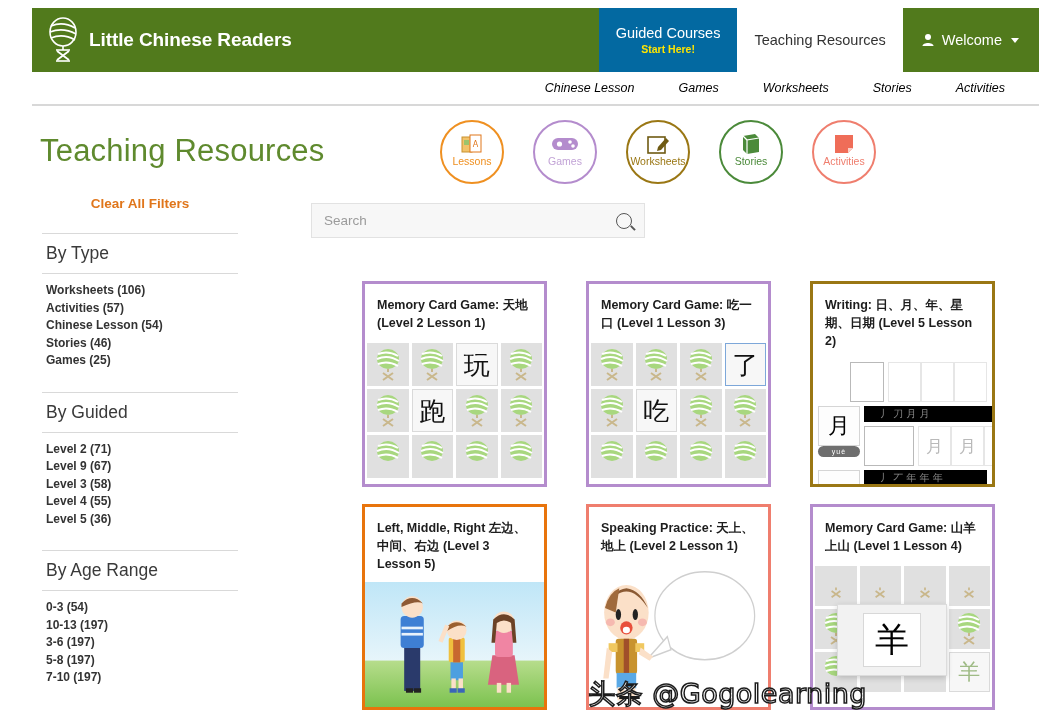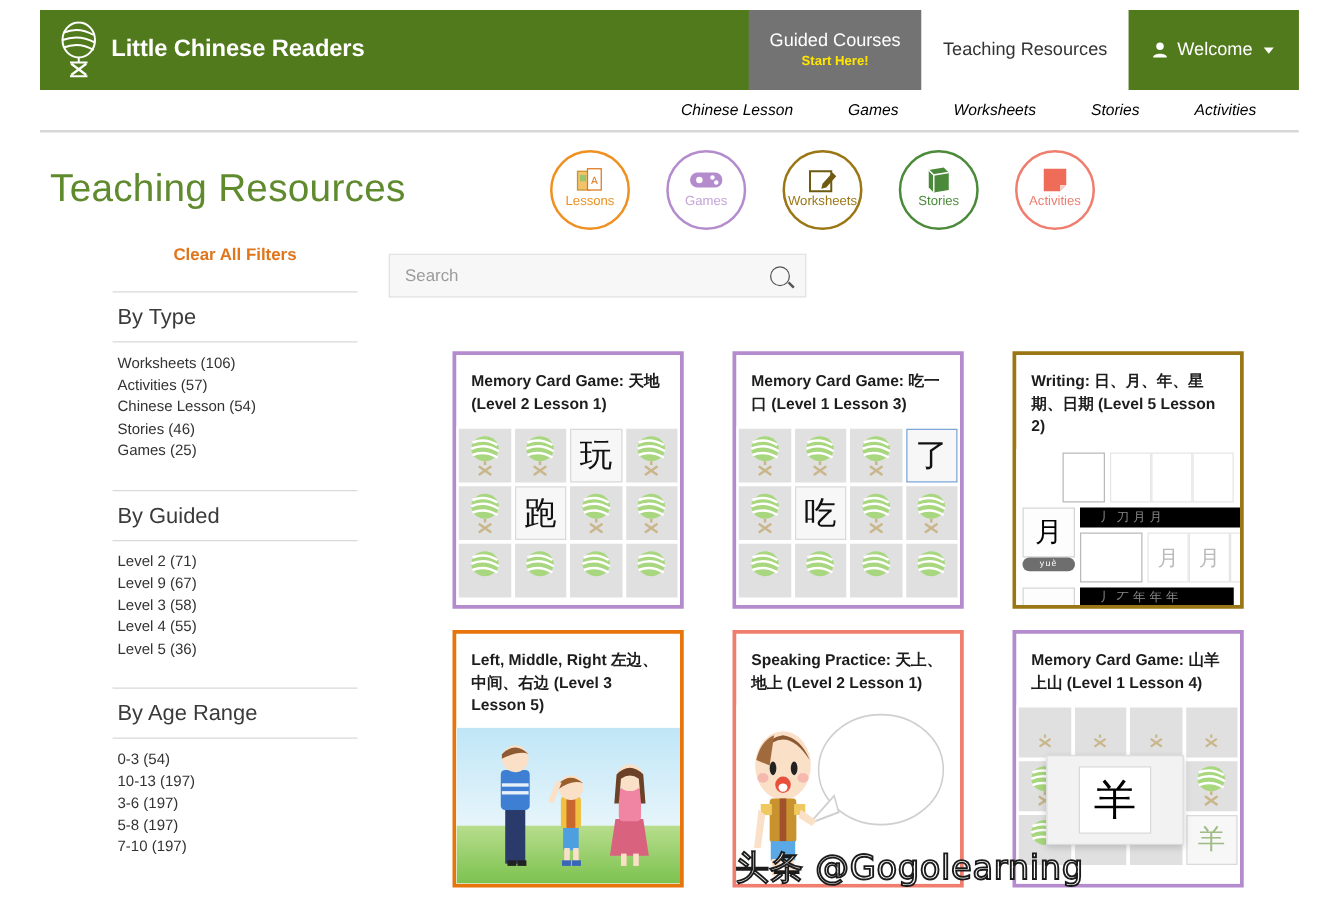--- a/index.html
+++ b/index.html
@@ -20,21 +20,21 @@
   .brand-logo { width:34px; height:46px; position:relative; }
   .brand-name {
     color:#ffffff; font-size:19px; font-weight:bold; letter-spacing:-0.1px;
     white-space:nowrap;
   }
   .nav-right { margin-left:auto; display:flex; align-items:stretch; }
   .nav-item {
     display:flex; flex-direction:column; align-items:center; justify-content:center;
     padding:0 17px; cursor:pointer;
   }
-  .nav-item.green { background:#737373; }
+  .nav-item.green { background:#0369a1; }
   .nav-item.white { background:#ffffff; }
   .nav-item .lbl { color:#ffffff; font-size:14.5px; }
   .nav-item.white .lbl { color:#333333; }
   .nav-item .sub { color:#ffe500; font-size:10.5px; font-weight:bold; margin-top:2px; }
   .nav-welcome { display:flex; align-items:center; gap:7px; padding:0 20px 0 18px; background:#517a1c; cursor:pointer;}
   .nav-welcome .lbl { color:#fff; font-size:14.5px; }
   .chev { width:0;height:0;border-left:4px solid transparent;border-right:4px solid transparent;border-top:5px solid #ffffff; margin-left:2px;}
 
   
   .subnav {
@@ -52,26 +52,26 @@
     font-family:"Liberation Sans", sans-serif;
   }
   .cats { position:absolute; left:440px; top:120px; display:flex; gap:29px; }
   .cat { width:64px; height:64px; border-radius:50%; border:2px solid; position:relative;
          display:flex; align-items:center; justify-content:center; cursor:pointer; }
   .cat .ico { position:absolute; top:11px; left:50%; transform:translateX(-50%); }
   .cat .ctext { position:absolute; bottom:15px; left:0; right:0; text-align:center;
                 font-size:10.5px; }
 
   
-  .sidebar { position:absolute; left:42px; top:196px; width:196px;margin-left:48px; }
+  .sidebar { position:absolute; left:42px; top:196px; width:196px; }
   .clear-filters { text-align:center; color:#e0761b; font-size:13.5px; font-weight:bold; cursor:pointer; }
   .fgroup { margin-top:22px; }
   .fgroup .rule { height:1px; background:#d9d9d9; }
   .fgroup h3 { font-size:17.5px; font-weight:400; color:#3a3a3a; padding:9px 0 9px 4px; }
-  .fgroup .items { padding-top:8px; }
+  .fgroup .items { padding-top:8px;font-weight:bold; }
   .fgroup .items div { font-size:12px; color:#333; line-height:17.5px; padding-left:4px; cursor:pointer; }
 
   
   .search {
     position:absolute; left:311px; top:203px; width:334px; height:35px;
     background:#f7f7f7; border:1px solid #e2e2e2; display:flex; align-items:center;
     padding:0 12px;
   }
   .search input {
     border:none; outline:none; background:transparent; flex:1;

